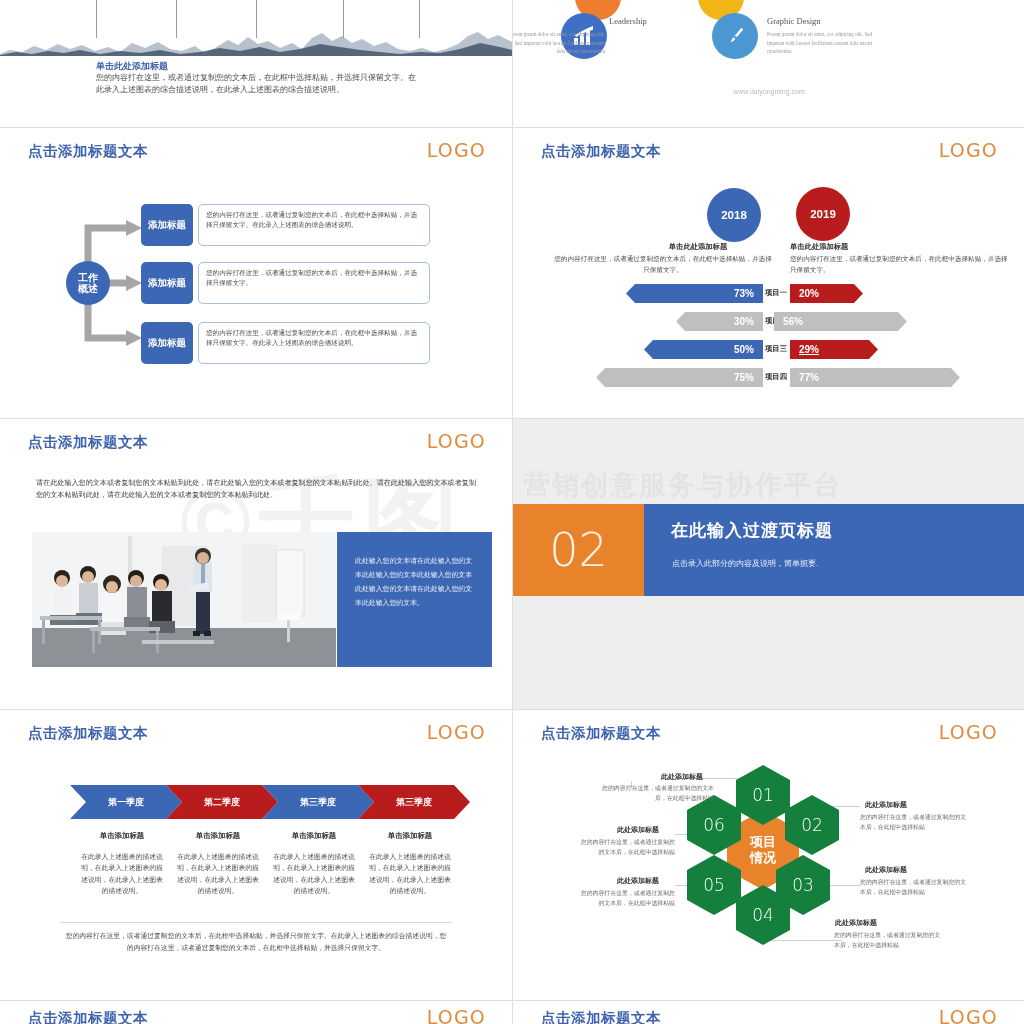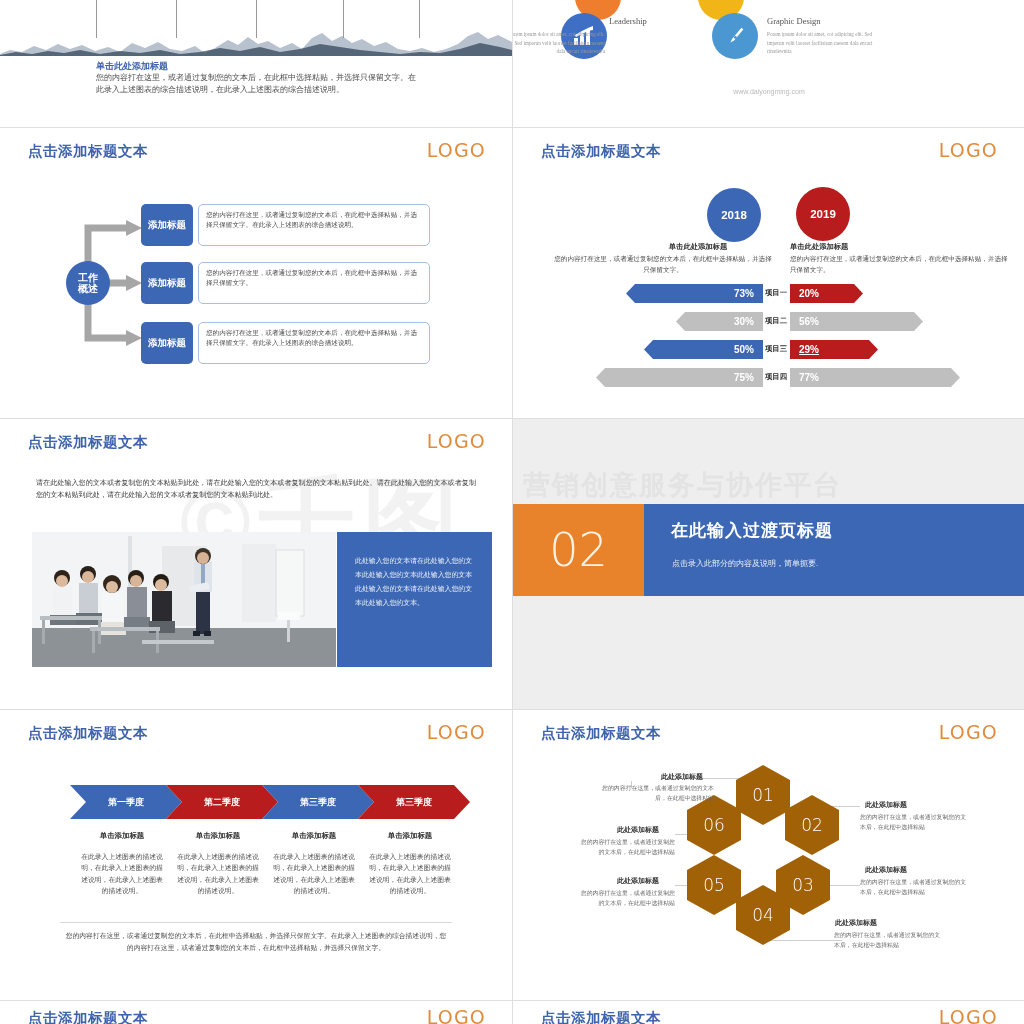--- a/index.html
+++ b/index.html
@@ -98,21 +98,21 @@
         clip-path:polygon(0 0,calc(100% - 16px) 0,100% 50%,calc(100% - 16px) 100%,0 100%,16px 50%);}
   .q-t{position:absolute;font-size:7.4px;font-weight:bold;color:#333;text-align:center;width:96px;}
   .q-b{position:absolute;font-size:6.8px;line-height:1.68;color:#4a4a4a;text-align:center;width:84px;}
   .q-rule{position:absolute;left:60px;top:212px;width:392px;height:1px;background:#d8d8d8;}
   .q-foot{position:absolute;left:64px;top:220px;width:384px;font-size:6.8px;line-height:1.7;color:#4a4a4a;text-align:center;}
 
   
   .hex{position:absolute;display:flex;align-items:center;justify-content:center;
        clip-path:polygon(50% 0,100% 25%,100% 75%,50% 100%,0 75%,0 25%);
        color:#fff;}
-  .hex.num{width:54px;height:60px;background:#a16207;font-size:17px;font-weight:300;
+  .hex.num{width:54px;height:60px;background:#15803d;font-size:17px;font-weight:300;
            font-family:"DejaVu Sans",sans-serif;}
   .hex.core{width:72px;height:80px;background:#e8822b;font-size:13px;font-weight:bold;line-height:1.2;
             flex-direction:column;}
   .hx-t{position:absolute;font-size:7px;font-weight:bold;color:#333;}
   .hx-b{position:absolute;font-size:5.9px;line-height:1.62;color:#666;width:110px;}
   .hx-line{position:absolute;background:#cfcfcf;height:1px;}
 </style>
 </head>
 <body>
 
@@ -203,21 +203,21 @@
 
     <div class="col-head" style="left:277px;top:114px;width:150px;text-align:left;">单击此处添加标题</div>
     <div class="col-body" style="left:277px;top:126px;width:220px;text-align:left;">您的内容打在这里，或者通过复制您的文本后，在此框中选择粘贴，并选择只保留文字。</div>
 
     <div class="chev l blue-box" style="left:113px;top:156px;width:128px;">73%</div>
     <div class="item-lab" style="left:241px;top:160px;">项目一</div>
     <div class="chev r orange" style="left:277px;top:156px;width:64px;">20%</div>
 
     <div class="chev l gray-bar" style="left:163px;top:184px;width:78px;">30%</div>
     <div class="item-lab" style="left:241px;top:188px;">项目二</div>
-    <div class="chev r gray-bar" style="left:277px;top:184px;width:124px;">56%</div>
+    <div class="chev r gray-bar" style="left:261px;top:184px;width:124px;">56%</div>
 
     <div class="chev l blue-box" style="left:131px;top:212px;width:110px;">50%</div>
     <div class="item-lab" style="left:241px;top:216px;">项目三</div>
     <div class="chev r orange" style="left:277px;top:212px;width:79px;text-decoration:underline;">29%</div>
 
     <div class="chev l gray-bar" style="left:83px;top:240px;width:158px;">75%</div>
     <div class="item-lab" style="left:241px;top:244px;">项目四</div>
     <div class="chev r gray-bar" style="left:277px;top:240px;width:161px;">77%</div>
   </div>
 
@@ -325,20 +325,24 @@
     <div class="s-logo">LOGO</div>
 
     <div class="hx-line" style="left:148px;top:68px;width:82px;"></div>
     <div class="hx-line" style="left:118px;top:71px;width:1px;height:7px;"></div>
     <div class="hx-line" style="left:283px;top:96px;width:64px;"></div>
     <div class="hx-line" style="left:283px;top:175px;width:64px;"></div>
     <div class="hx-line" style="left:245px;top:230px;width:84px;"></div>
     <div class="hx-line" style="left:162px;top:175px;width:62px;"></div>
     <div class="hx-line" style="left:162px;top:124px;width:62px;"></div>
 
+    <div class="hex core" style="left:214px;top:100px;">
+      <span>项目</span>
+      <span>情况</span>
+    </div>
     <div class="hex num" style="left:223px;top:55px;">01</div>
     <div class="hex num" style="left:272px;top:85px;">02</div>
     <div class="hex num" style="left:263px;top:145px;text-align:center;">03</div>
     <div class="hex num" style="left:223px;top:175px;">04</div>
     <div class="hex num" style="left:174px;top:145px;">05</div>
     <div class="hex num" style="left:174px;top:85px;">06</div>
 
     <div class="hx-t" style="left:148px;top:62px;">此处添加标题</div>
     <div class="hx-b" style="left:83px;top:74px;width:118px;text-align:right;">您的内容打在这里，或者通过复制您的文本后，在此框中选择粘贴</div>
 

